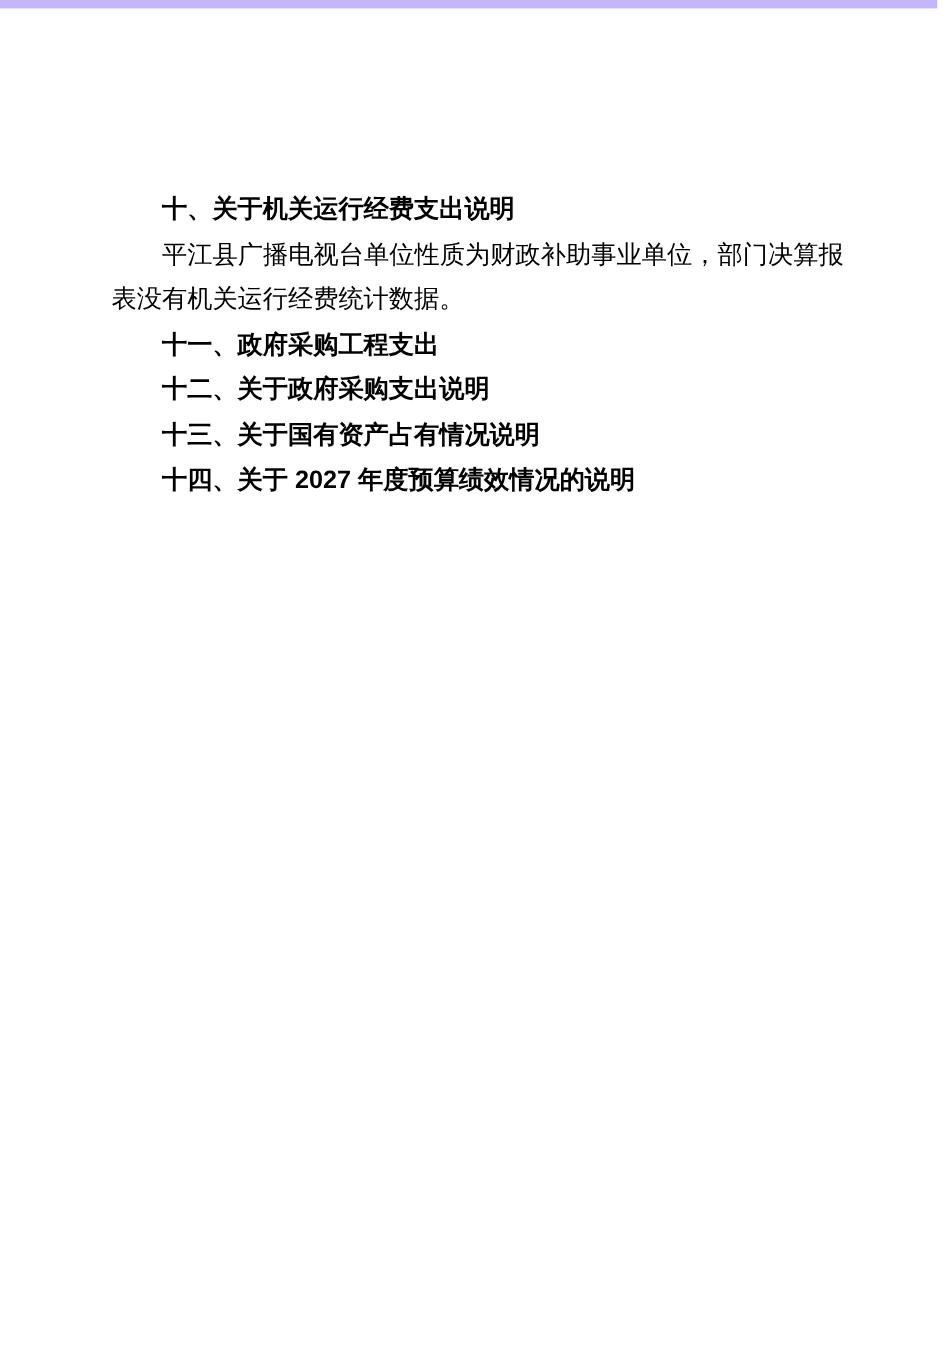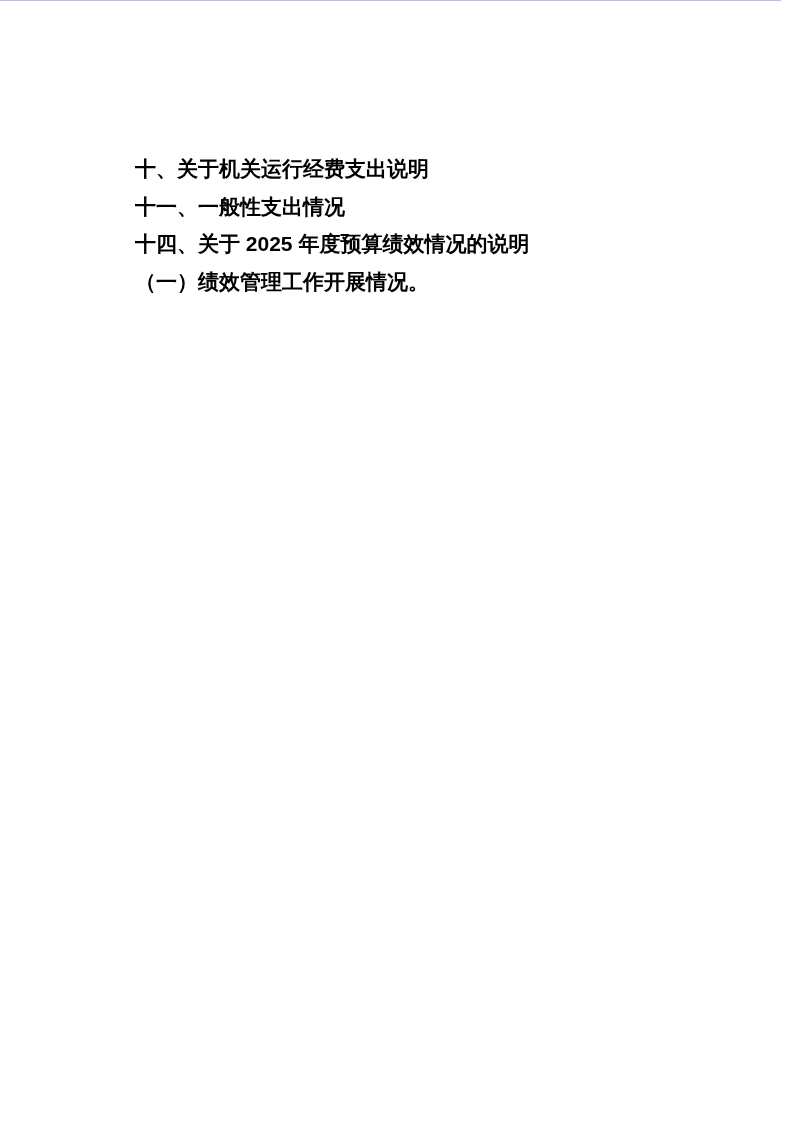--- a/index.html
+++ b/index.html
@@ -11,21 +11,21 @@
     width: 793px;
     height: 1122px;
     overflow: hidden;
     font-family: "DejaVu Serif", "Liberation Serif", serif;
   }
   .page {
     position: relative;
     width: 781px;
     height: 1122px;
     background: #ffffff;
-    border-top: 1px solid #c4b5fd;
+    border-top: 7px solid #c4b5fd;
     box-sizing: border-box;
   }
   .content {
     position: absolute;
     left: 93px;
     top: 149px;
     width: 610px;
     color: #000000;
   }
   .content p {
@@ -51,27 +51,29 @@
   }
 </style>
 </head>
 <body>
 
 <div class="page">
   <div class="content">
 
     <p class="heading">十、关于机关运行经费支出说明</p>
 
+    <p class="para">平江县广播电视台单位性质为财政补助事业单位，部门决算报表没有机关运行经费统计数据。</p>
 
-    <p class="heading">十一、一般性支出情况</p>
+    <p class="heading">十一、政府采购工程支出</p>
 
 
+    <p class="heading">十二、关于政府采购支出说明</p>
 
 
+    <p class="heading">十三、关于国有资产占有情况说明</p>
 
 
-    <p class="heading">十四、关于 2025 年度预算绩效情况的说明</p>
+    <p class="heading">十四、关于 2027 年度预算绩效情况的说明</p>
 
-    <p class="heading">（一）绩效管理工作开展情况。</p>
 
 
   </div>
 </div>
 
 </body></html>

